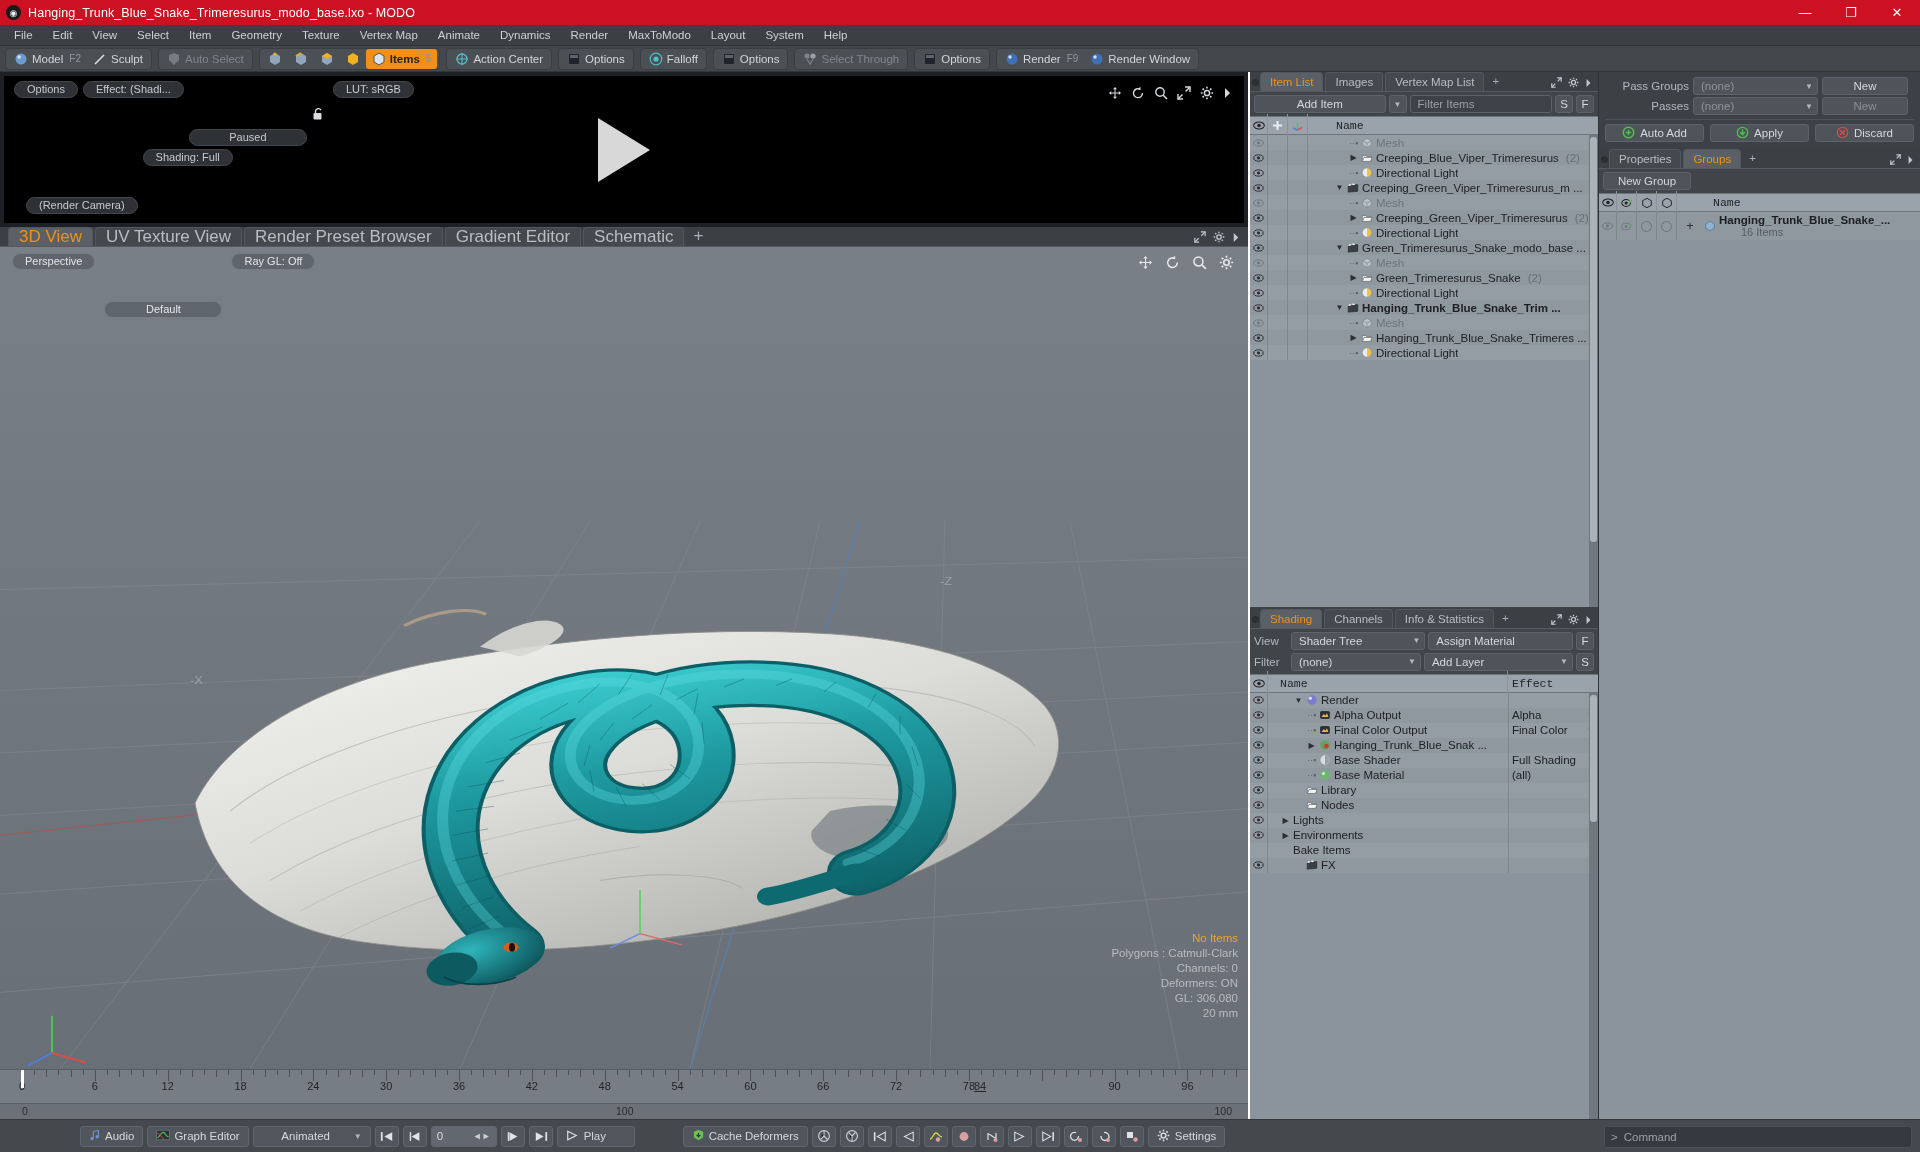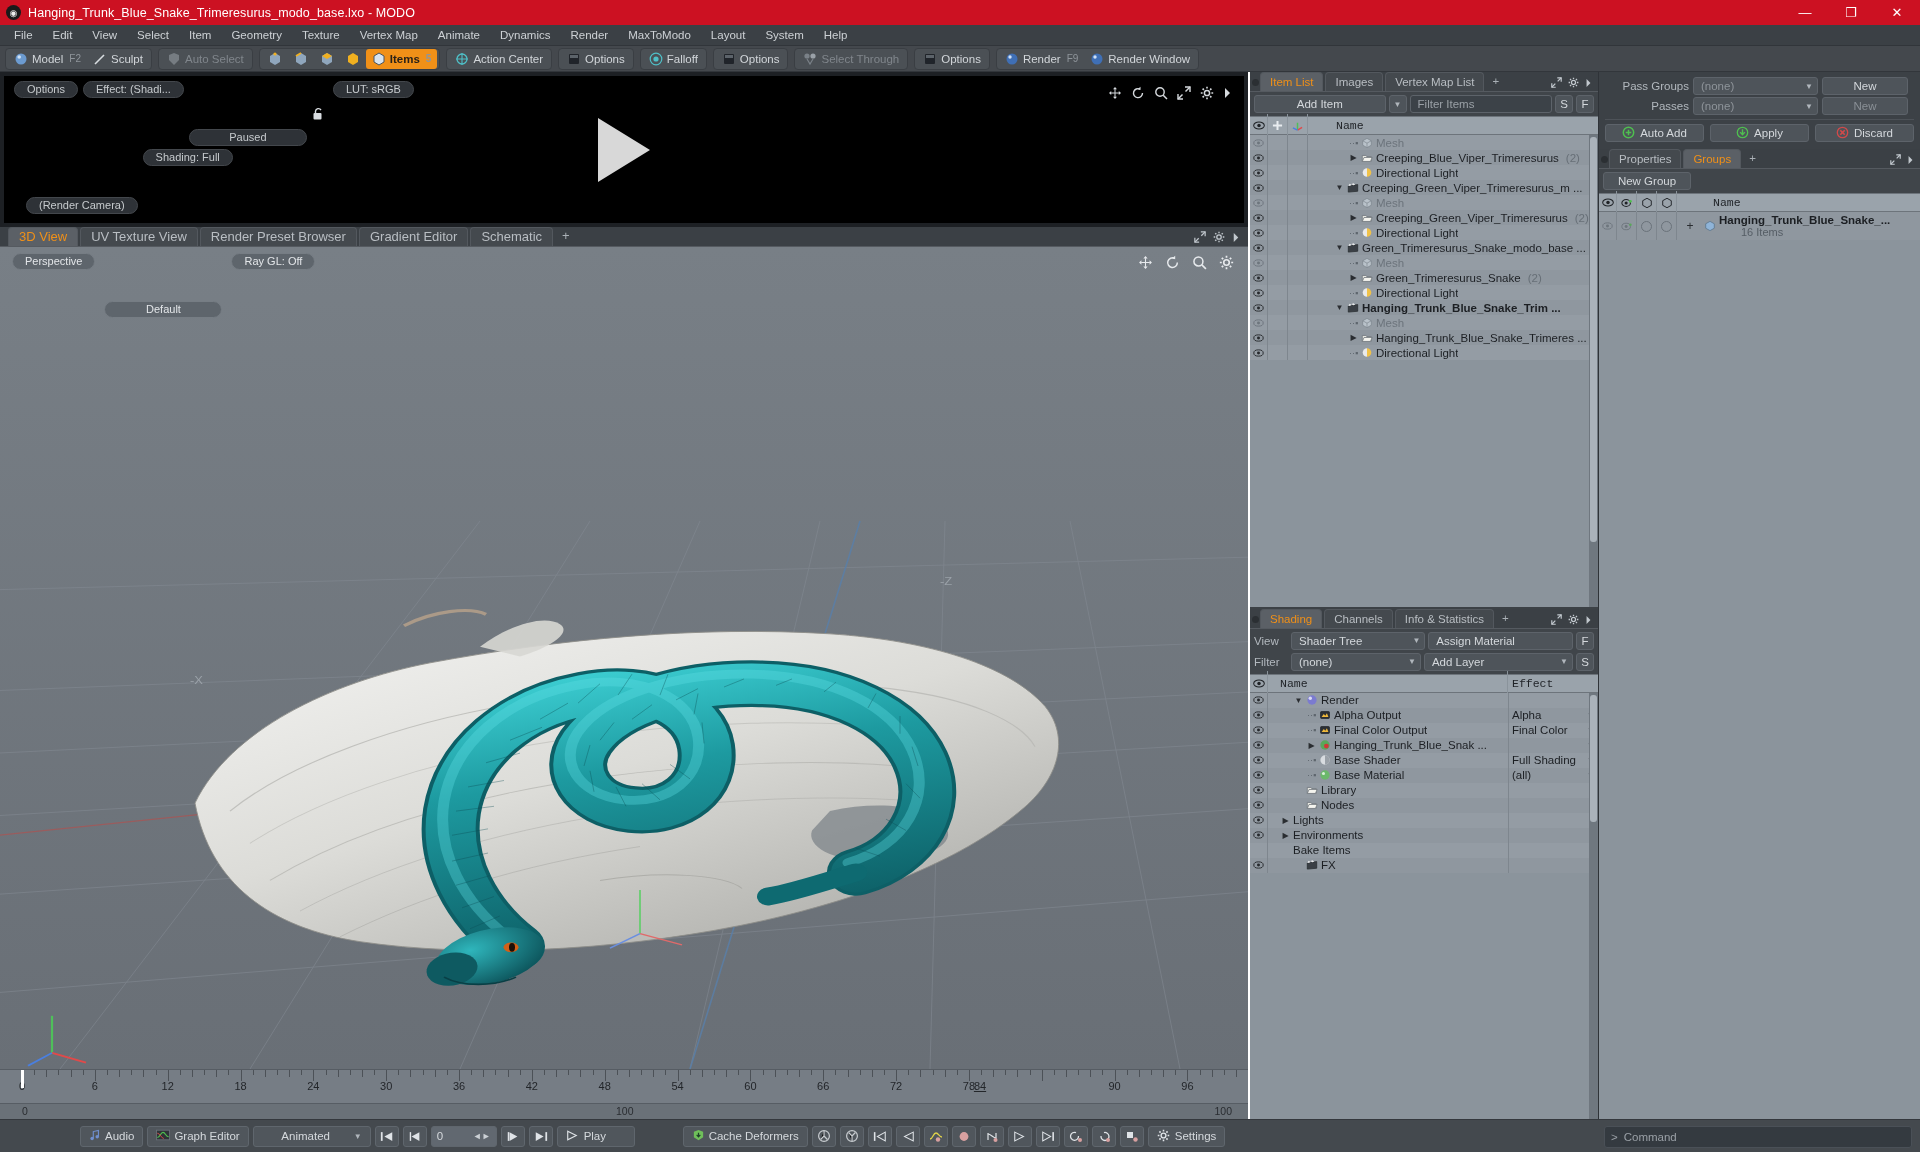--- a/index.html
+++ b/index.html
@@ -80,21 +80,21 @@
     width:0;height:0;border-left:52px solid #d8d8d8;border-top:32px solid transparent;
     border-bottom:32px solid transparent;
   }
 
   
   .vptabs {
     height:20px;flex:0 0 20px;background:#3b4045;display:flex;align-items:flex-end;
     padding-left:8px; border-bottom:1px solid #555a60;
   }
   .vtab {
-    height:19px;line-height:18px;padding:0 10px;font-size:13px;color:#b9bec3;
+    height:19px;line-height:18px;padding:0 10px;font-size:17px;color:#b9bec3;
     background:#44494e;border:1px solid #53585e;border-bottom:none;
     border-radius:4px 4px 0 0;margin-right:2px;
   }
   .vtab.sel { background:#5b6066; color:#f09018; }
   .vtab.plus { padding:0 7px; background:transparent; border:none; color:#aab0b6; }
   .vptabs .right-ic { margin-left:auto; display:flex; gap:7px; padding-right:8px; align-items:center; }
 
   
   .viewport { flex:1 1 auto; position:relative; background:#70777e; overflow:hidden; min-height:0; }
   .vp-toolrow { position:absolute; left:12px; top:6px; display:flex; gap:9px; z-index:4; }
@@ -677,20 +677,28 @@
           <span>
             <svg width="15" height="15" viewBox="0 0 14 14">
                 <circle cx="7" cy="7" r="2.6" fill="none" stroke="#e7eaed" stroke-width="1.5"></circle>
                 <g stroke="#e7eaed" stroke-width="1.6">
                   <path d="M7 0.8 V2.6 M7 11.4 V13.2 M0.8 7 H2.6 M11.4 7 H13.2 M2.6 2.6 L3.9 3.9 M10.1 10.1 L11.4 11.4 M11.4 2.6 L10.1 3.9 M3.9 10.1 L2.6 11.4"></path>
                 </g>
               </svg>
           </span>
         </div>
 
+        <div class="vp-stats">
+          <div class="hl">No Items</div>
+          <div>Polygons : Catmull-Clark</div>
+          <div>Channels: 0</div>
+          <div>Deformers: ON</div>
+          <div>GL: 306,080</div>
+          <div>20 mm</div>
+        </div>
       </div>
 
       <div class="ruler">
         <div class="numrow" id="ruler-ticks">
             <div class="tick" style="left: 22px; height: 11px;"></div>
             <div class="tick" style="left: 34.14px; height: 5px;"></div>
             <div class="tick" style="left: 46.28px; height: 7px;"></div>
             <div class="tick" style="left: 58.42px; height: 5px;"></div>
             <div class="tick" style="left: 70.56px; height: 7px;"></div>
             <div class="tick" style="left: 82.7px; height: 5px;"></div>

